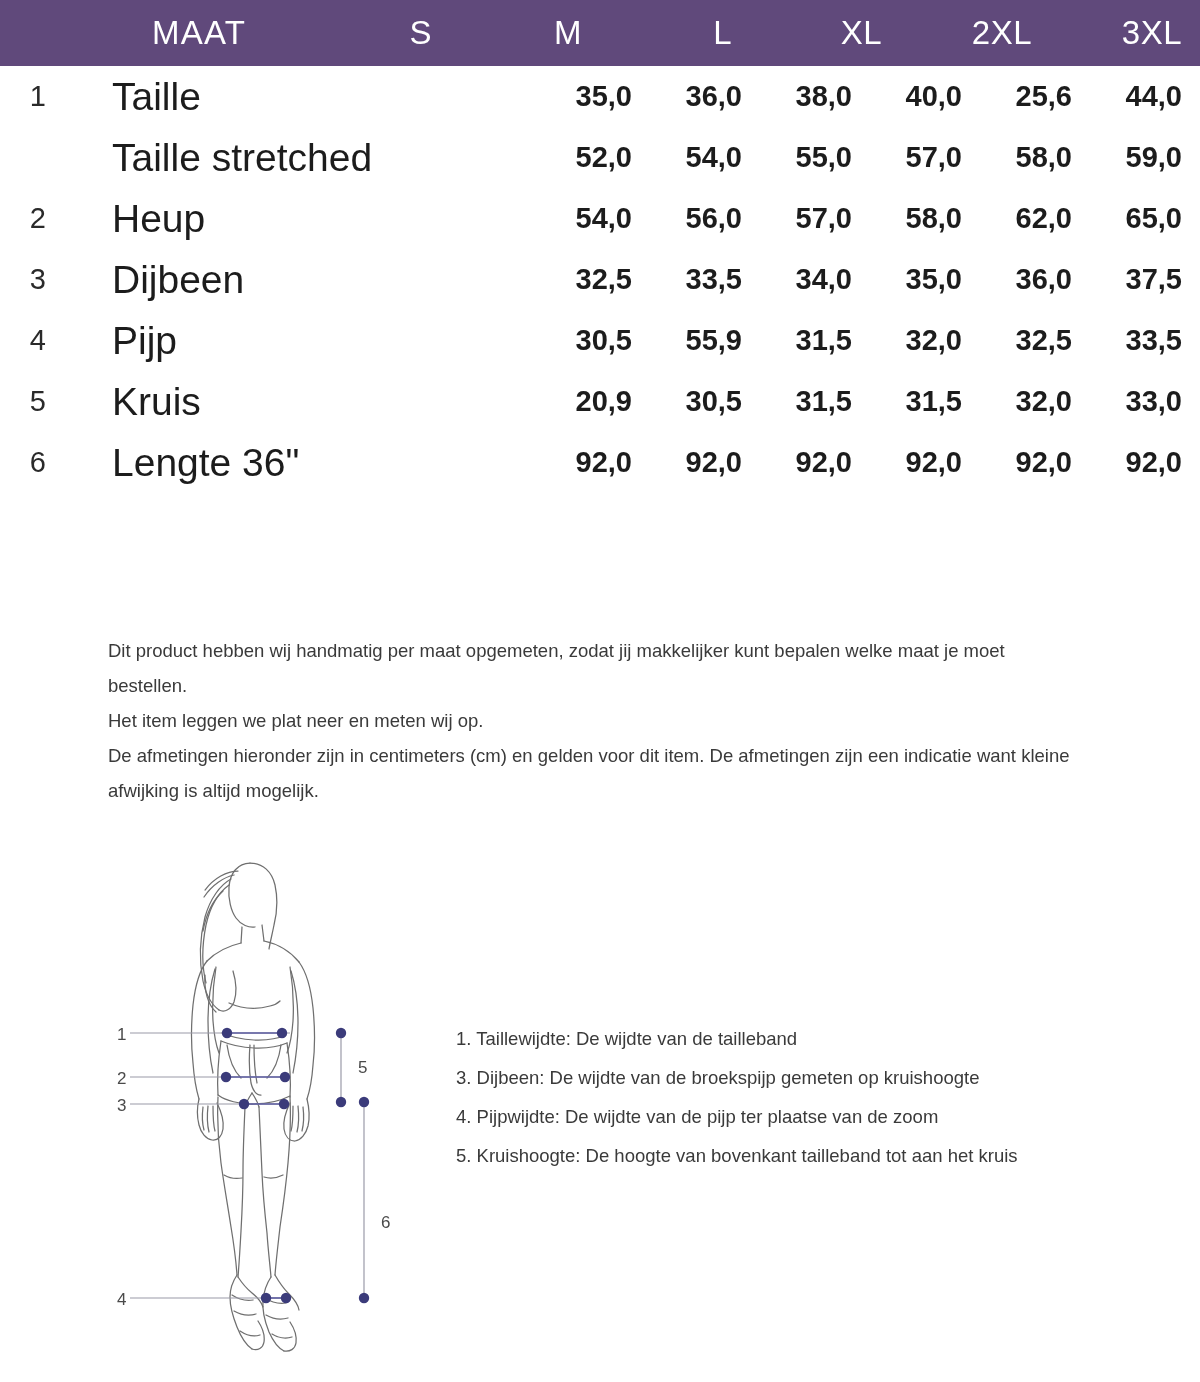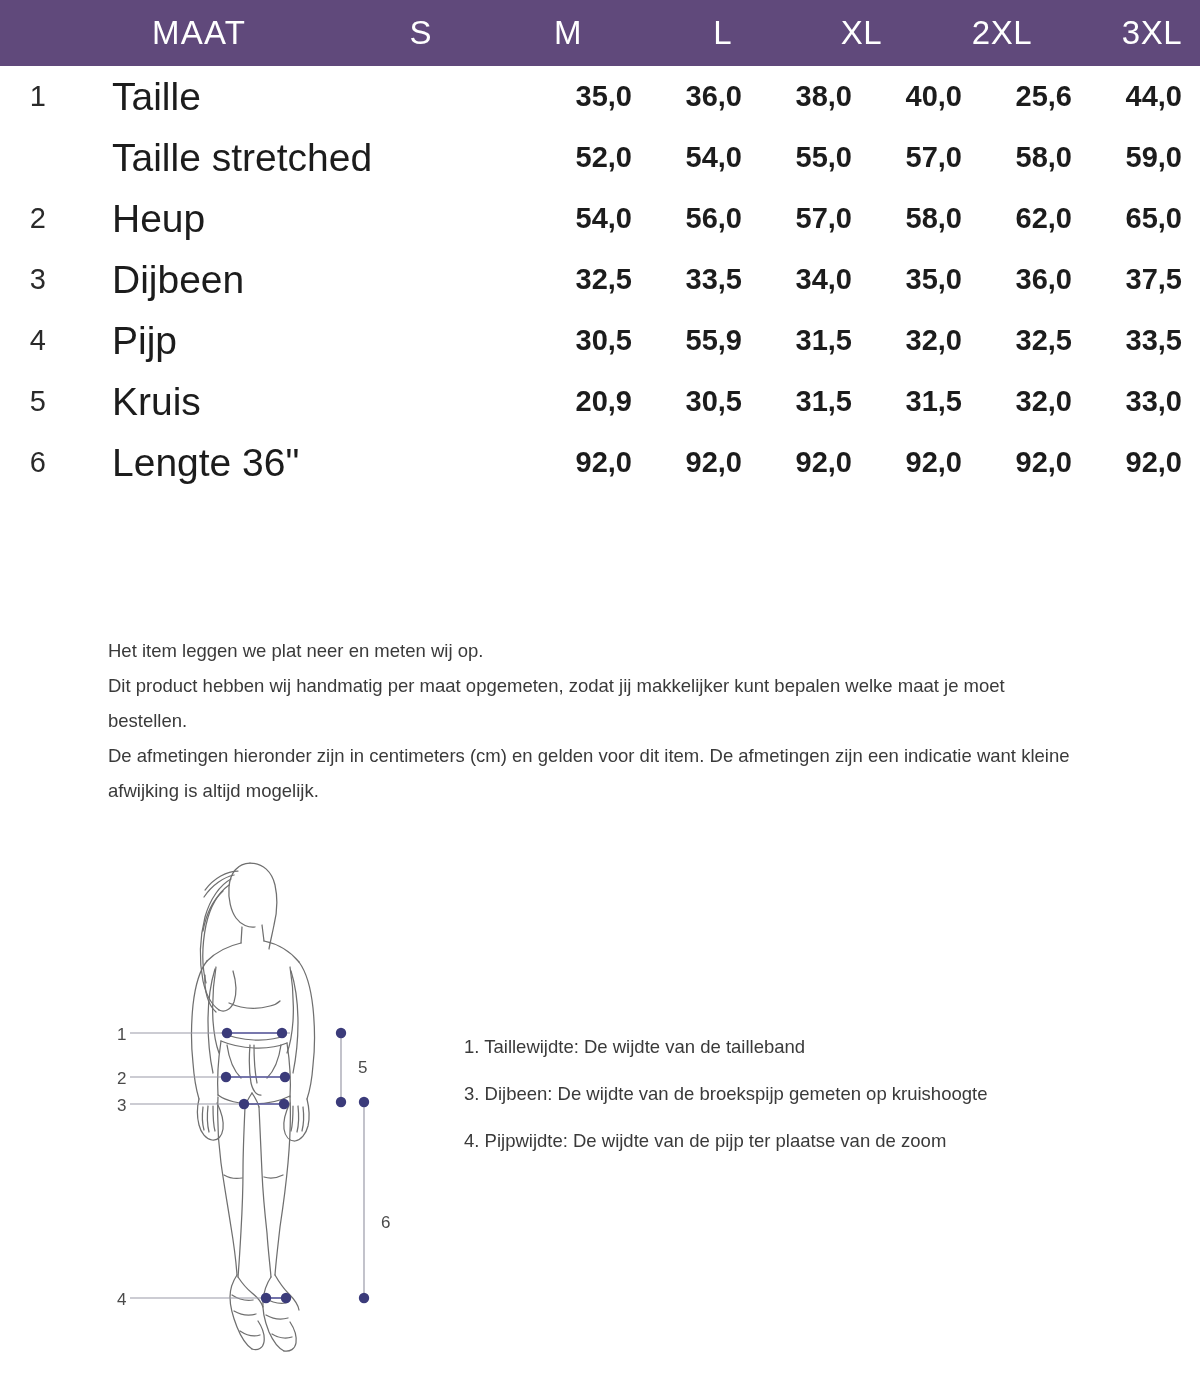--- a/index.html
+++ b/index.html
@@ -133,21 +133,21 @@
     position: absolute;
     left: 452px;
     top: 1017px;
     width: 650px;
     font-size: 18.5px;
     font-weight: 300;
     line-height: 35px;
     color: #3a3a3a;
   }
   .legend p {
-    margin: 12px;
+    margin: 4px;
   }
 </style>
 </head>
 <body>
 
 <div class="header-bar">
   <div class="header-row">
     <div class="h-num"></div>
     <div class="h-maat">MAAT</div>
     <div class="h-size">S</div>
@@ -234,22 +234,22 @@
     <div class="c-val">92,0</div>
     <div class="c-val">92,0</div>
     <div class="c-val">92,0</div>
     <div class="c-val">92,0</div>
     <div class="c-val">92,0</div>
   </div>
 
 </div>
 
 <div class="intro">
+  <p>Dit product hebben wij handmatig per maat opgemeten, zodat jij makkelijker kunt bepalen welke maat je moet bestellen.</p>
   <p>Het item leggen we plat neer en meten wij op.</p>
-  <p>Dit product hebben wij handmatig per maat opgemeten, zodat jij makkelijker kunt bepalen welke maat je moet bestellen.</p>
   <p>De afmetingen hieronder zijn in centimeters (cm) en gelden voor dit item. De afmetingen zijn een indicatie want kleine afwijking is altijd mogelijk.</p>
 </div>
 
 <div class="figure-area">
   <svg class="figure-svg" viewBox="0 0 320 537">
     <g fill="none" stroke="#6f6f6f" stroke-width="1.25" stroke-linecap="round" stroke-linejoin="round">
 
       <path d="M150 18 C138 18 130 28 129 42 C128 54 131 66 136 73 C141 80 149 83 155 82"></path>
 
       <path d="M150 18 C163 18 172 27 175 40 C178 54 177 68 174 80 C172 90 170 98 169 104"></path>
@@ -376,13 +376,14 @@
       <text x="258" y="228">5</text>
       <text x="281" y="383">6</text>
     </g>
   </svg>
 </div>
 
 <div class="legend">
   <p>1. Taillewijdte: De wijdte van de tailleband</p>
   <p>3. Dijbeen: De wijdte van de broekspijp gemeten op kruishoogte</p>
   <p>4. Pijpwijdte: De wijdte van de pijp ter plaatse van de zoom</p>
+  <p>5. Kruishoogte: De hoogte van bovenkant tailleband tot aan het kruis</p>
 </div>
 
 </body></html>

